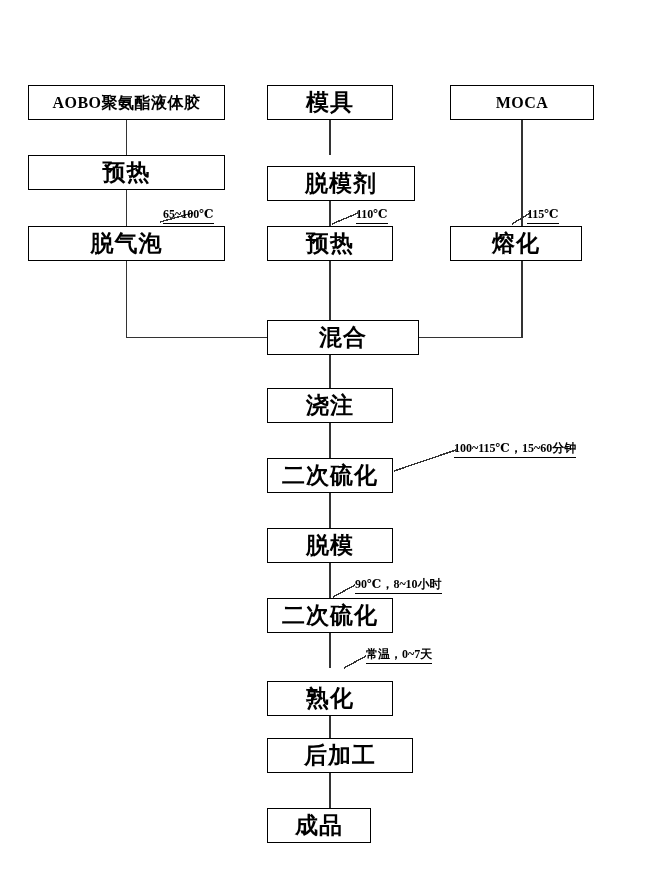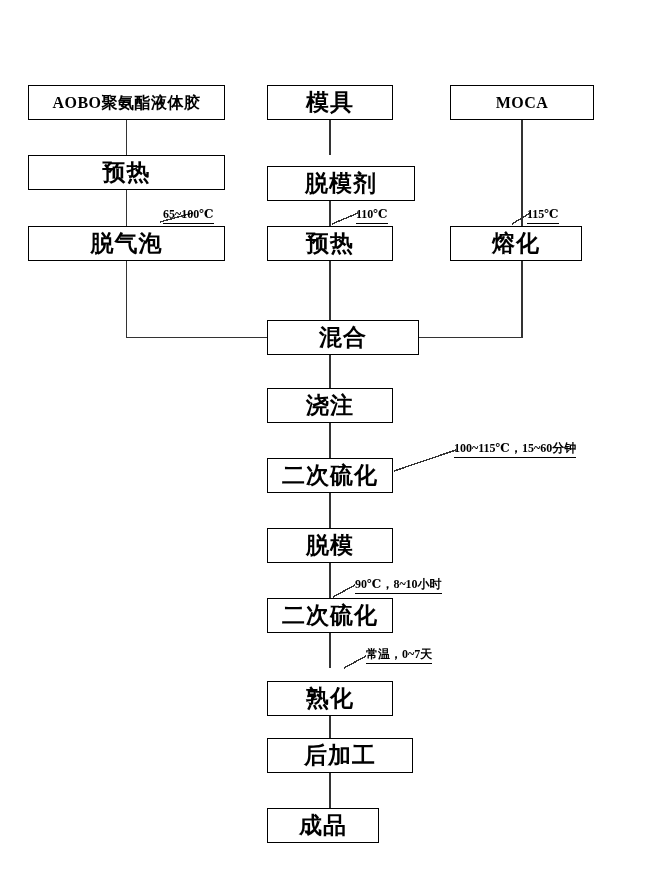--- a/index.html
+++ b/index.html
@@ -111,21 +111,21 @@
       <div class="node" style="left: 267px; top: 226px; width: 126px; height: 35px;">预热</div>
       <div class="node latin" style="left: 450px; top: 85px; width: 144px; height: 35px;">MOCA</div>
       <div class="node" style="left: 450px; top: 226px; width: 132px; height: 35px;">熔化</div>
       <div class="node" style="left: 267px; top: 320px; width: 152px; height: 35px;">混合</div>
       <div class="node" style="left: 267px; top: 388px; width: 126px; height: 35px;">浇注</div>
       <div class="node" style="left: 267px; top: 458px; width: 126px; height: 35px;">二次硫化</div>
       <div class="node" style="left: 267px; top: 528px; width: 126px; height: 35px;">脱模</div>
       <div class="node" style="left: 267px; top: 598px; width: 126px; height: 35px;">二次硫化</div>
       <div class="node" style="left: 267px; top: 668px; width: 126px; height: 35px; margin-top: 13px;">熟化</div>
       <div class="node" style="left: 267px; top: 738px; width: 146px; height: 35px;">后加工</div>
-      <div class="node" style="left: 267px; top: 808px; width: 112px; height: 35px;">成品</div>
+      <div class="node" style="left: 267px; top: 808px; width: 104px; height: 35px;">成品</div>
     </div>
   <div id="annots">
       <div class="annot" style="left: 163px; top: 208px;">65~100℃</div>
       <div class="annot" style="left: 356px; top: 208px;">110℃</div>
       <div class="annot" style="left: 527px; top: 208px;">115℃</div>
       <div class="annot" style="left: 454px; top: 442px;">100~115℃，15~60分钟</div>
       <div class="annot" style="left: 355px; top: 578px;">90℃，8~10小时</div>
       <div class="annot" style="left: 366px; top: 648px;">常温，0~7天</div>
     </div>
 </div>

